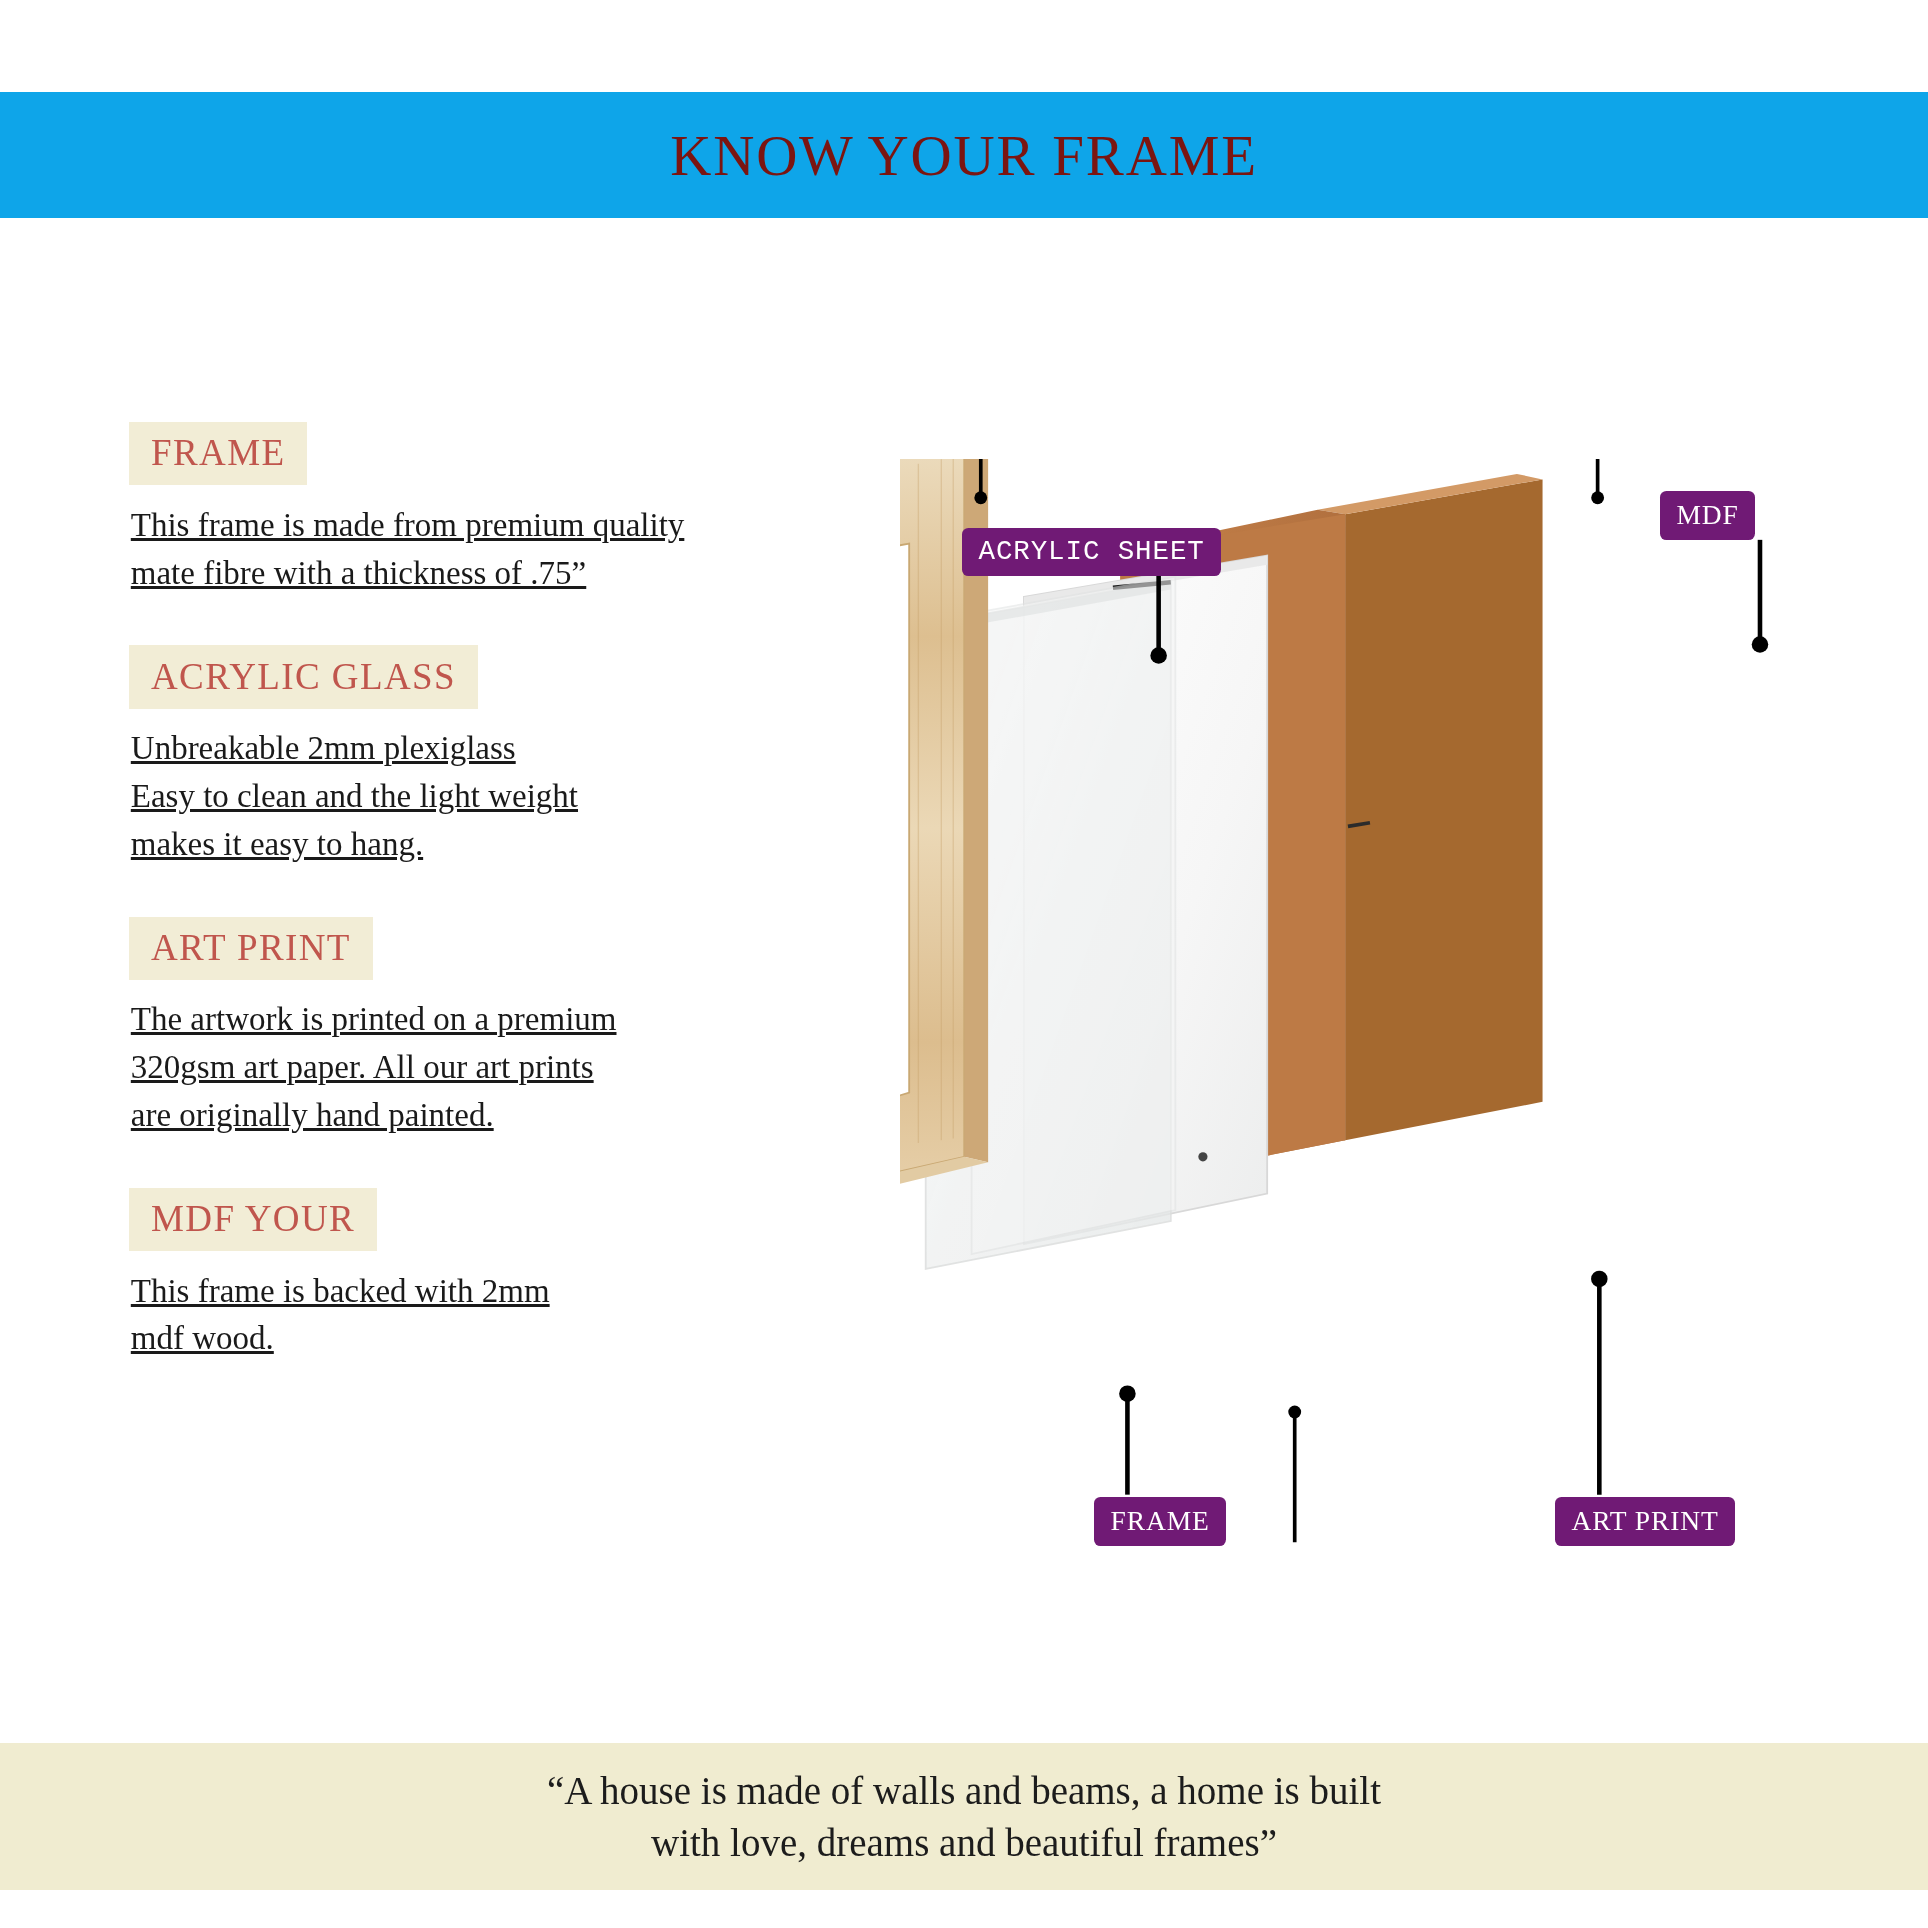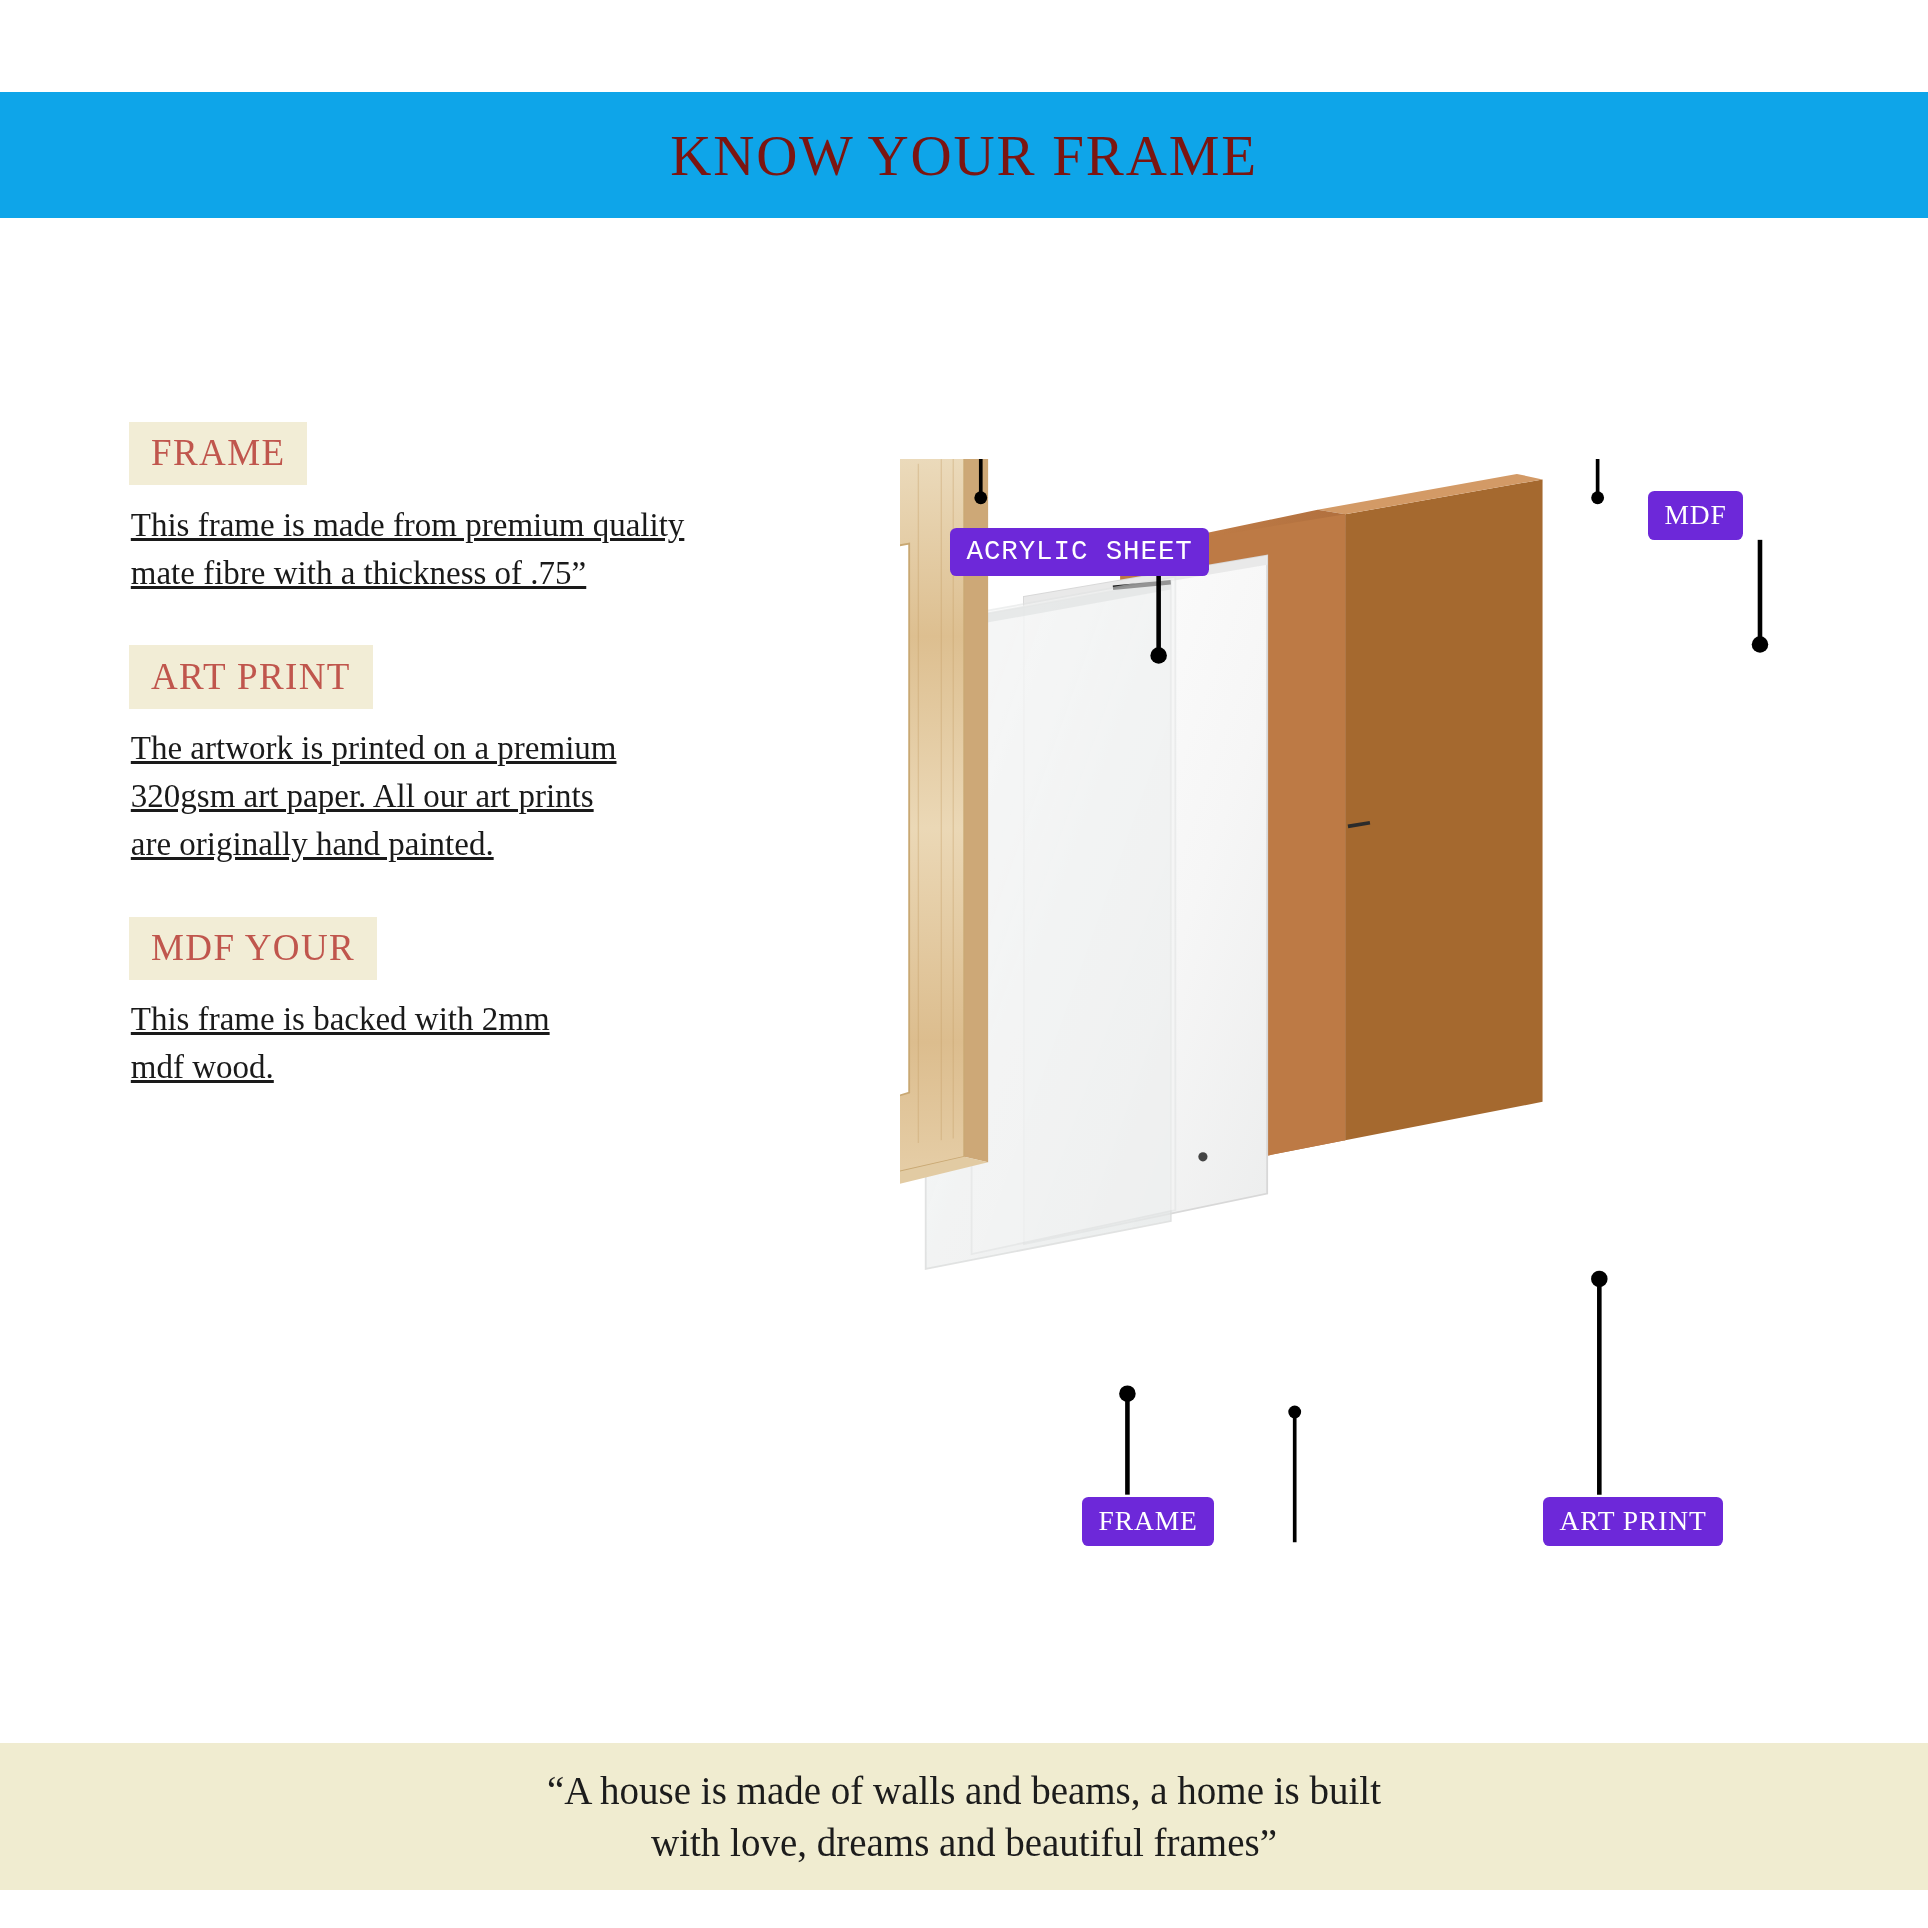--- a/index.html
+++ b/index.html
@@ -94,28 +94,29 @@
     width: 973px;
     height: 1157px;
   }
   .diagram svg {
     display: block;
   }
 
   
   .callout {
     position: absolute;
-    background: #6d28d9;
+    background: #701a75;
     color: #ffffff;
     font-family: "Liberation Serif", serif;
     font-size: 27.5px;
     letter-spacing: 0.9px;
     padding: 8.3px 16.5px 9.2px 16.5px;
     border-radius: 6.4px;
     white-space: nowrap;
+    margin-left: 12px;
   }
   .cal-acrylic { left: 950px; top: 528px; font-family: Liberation Mono, monospace; }
   .cal-mdf     { left: 1648px; top: 491px; }
   .cal-frame   { left: 1082px; top: 1497px; }
   .cal-art     { left: 1543px; top: 1497px; }
 </style>
 </head>
 <body>
 
 <div class="header-band">
@@ -123,20 +124,26 @@
 </div>
 
 <div class="text-col">
 
   <div class="section">
     <div class="section-heading">FRAME</div>
     <div class="section-body">This frame is made from premium quality
 mate fibre with a thickness of .75”</div>
   </div>
 
+  <div class="section">
+    <div class="section-heading">ACRYLIC  GLASS</div>
+    <div class="section-body">Unbreakable 2mm plexiglass
+Easy to clean and the light weight
+makes it easy to hang.</div>
+  </div>
 
   <div class="section">
     <div class="section-heading">ART  PRINT</div>
     <div class="section-body">The artwork is printed on a premium
 320gsm art paper. All our art prints
 are originally hand painted.</div>
   </div>
 
   <div class="section">
     <div class="section-heading">MDF YOUR</div>

